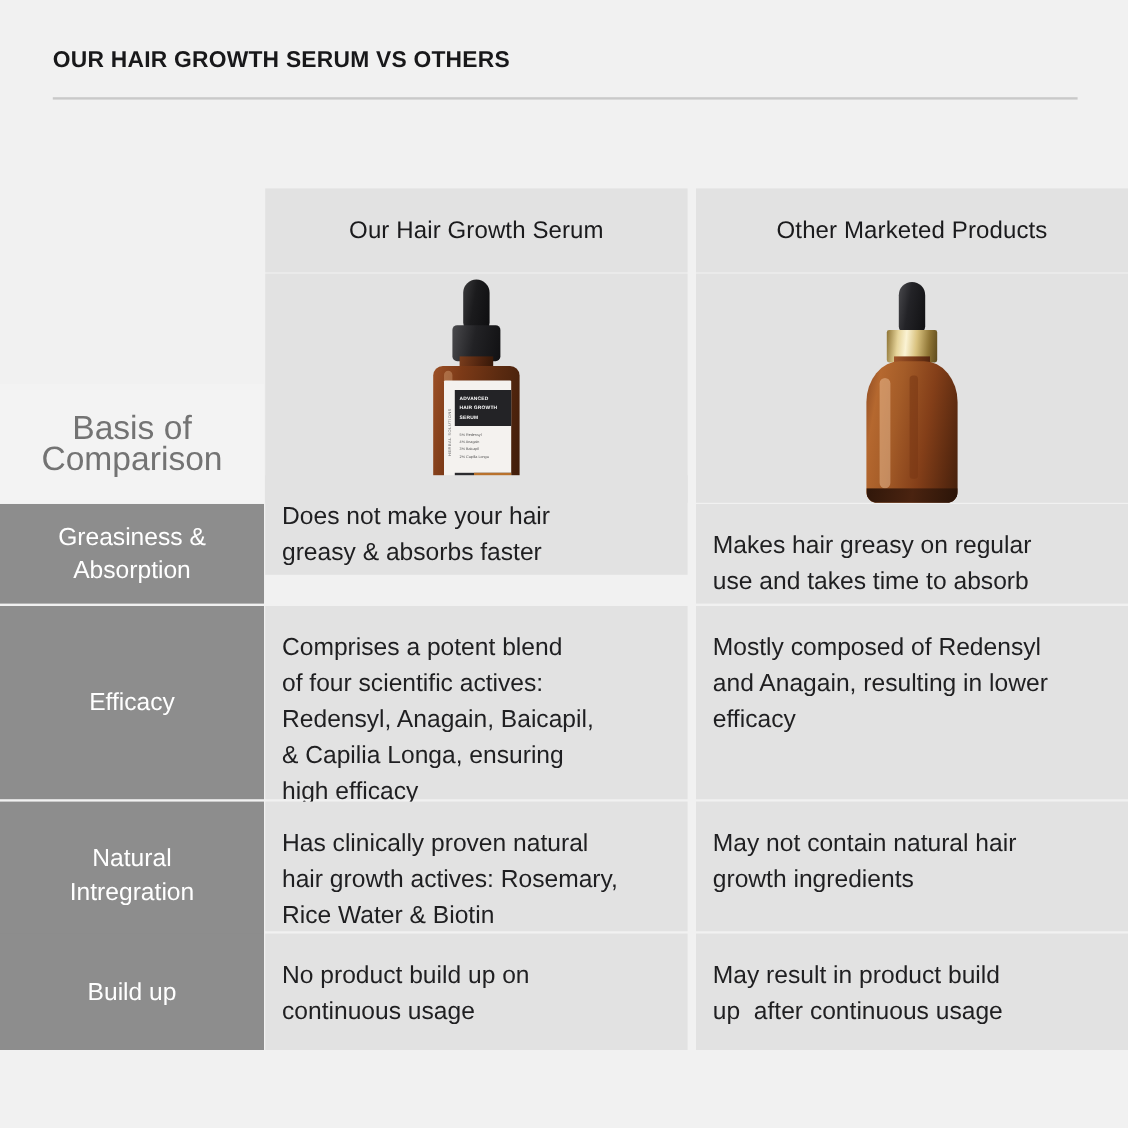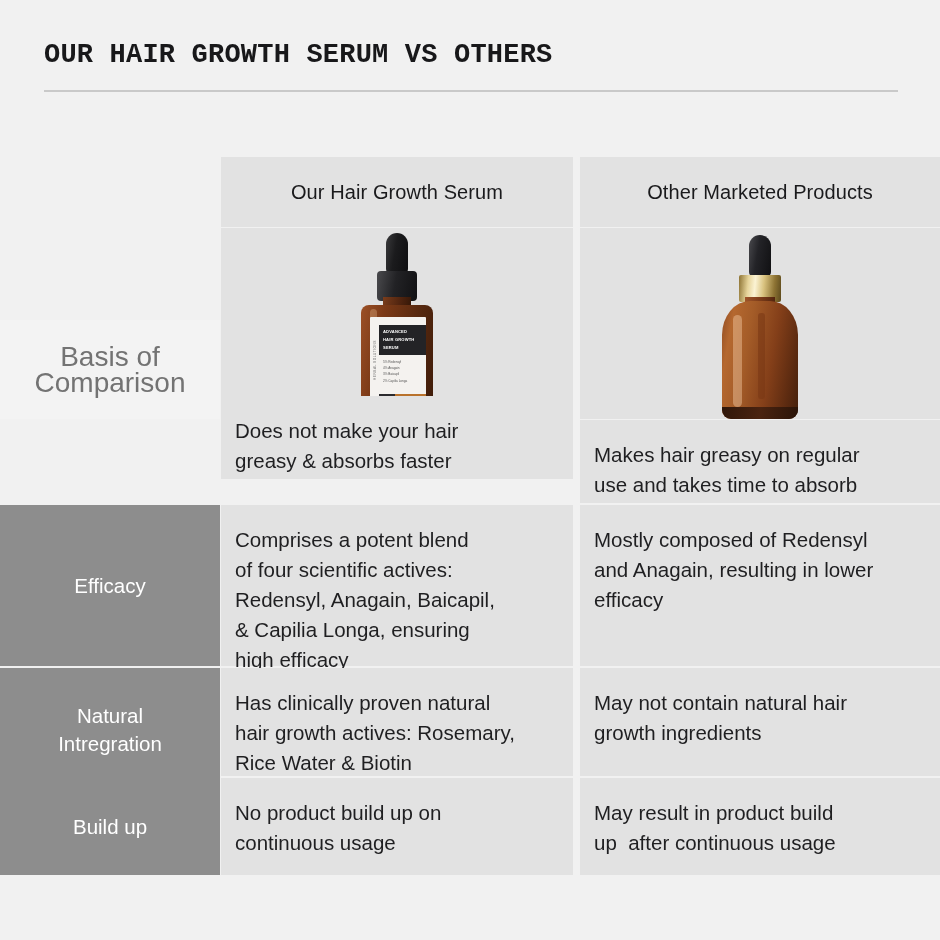--- a/index.html
+++ b/index.html
@@ -18,27 +18,26 @@
   }
 
   
   .title-wrap {
     position: absolute;
     left: 44px;
     top: 40px;
     width: 854px;
   }
   .title {
-    font-size: 27px;
+    font-size: 19px;
     font-weight: bold;
     letter-spacing: 0.2px;
     color: #18181a;
     line-height: 1.15;
     white-space: nowrap;
-    font-family: Liberation Mono, monospace;
   }
   .title-rule {
     margin-top: 19px;
     height: 2px;
     background: #c9c9c9;
   }
 
   
   .table {
     position: absolute;
@@ -294,20 +293,24 @@
         <div class="b2-base"></div>
       </div>
     </div>
   </div>
 
   <div class="basis">
     <span class="basis-text">Basis of
 Comparison</span>
   </div>
 
+  <div class="rowlabel" style="top:420px;height:83px;">
+    <span class="rowlabel-text">Greasiness &amp;
+Absorption</span>
+  </div>
   <div class="cell col-a" style="top:396px;height:83px;">
     <div class="cell-text">Does not make your hair
 greasy &amp; absorbs faster</div>
   </div>
   <div class="cell col-b" style="top:420px;height:83px;">
     <div class="cell-text">Makes hair greasy on regular
 use and takes time to absorb</div>
   </div>
 
   <div class="rowlabel" style="top:505px;height:161px;">

